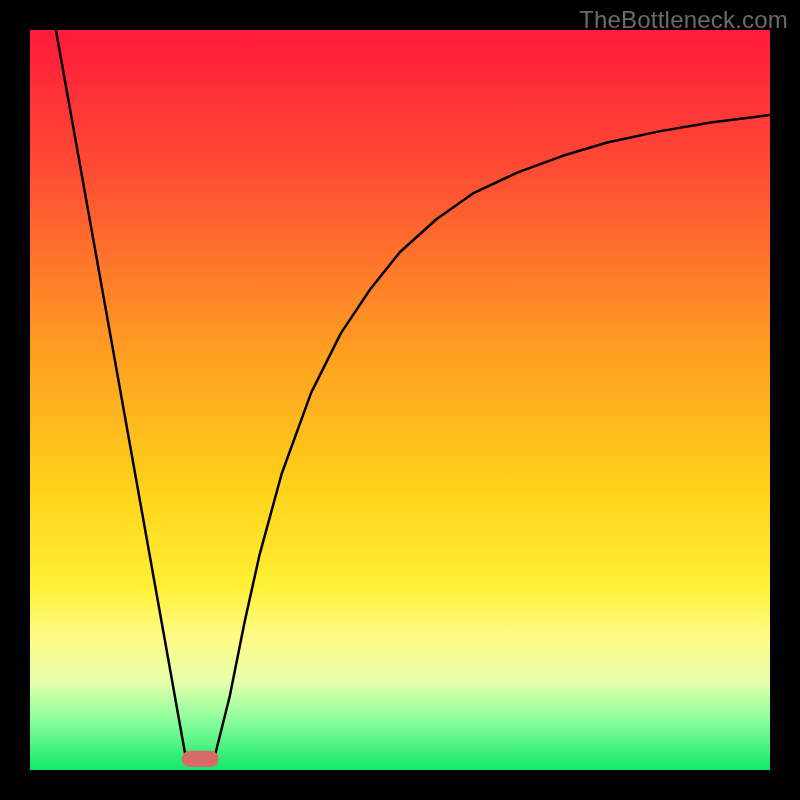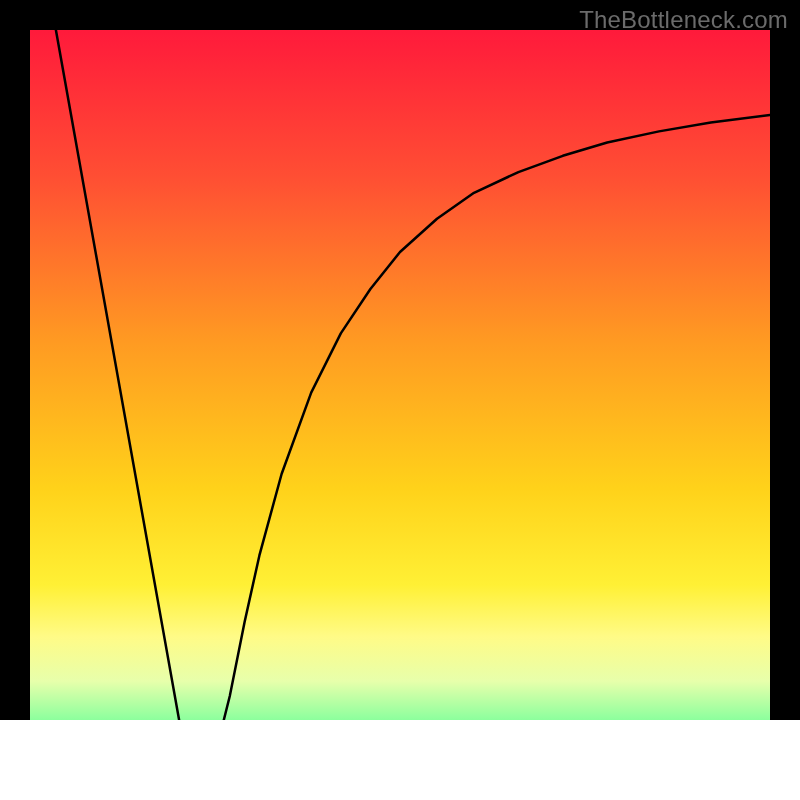--- a/index.html
+++ b/index.html
@@ -2,21 +2,21 @@
 <html><head>
 <meta charset="utf-8">
 <style>
   body {
     margin: 0;
     padding: 0;
     background: #fff;
   }
   .chart-container {
     width: 800px;
-    height: 720px;
+    height: 800px;
     position: relative;
     background: #000;
   }
   .plot-area {
     position: absolute;
     left: 30px;
     top: 30px;
     width: 740px;
     height: 740px;
   }

